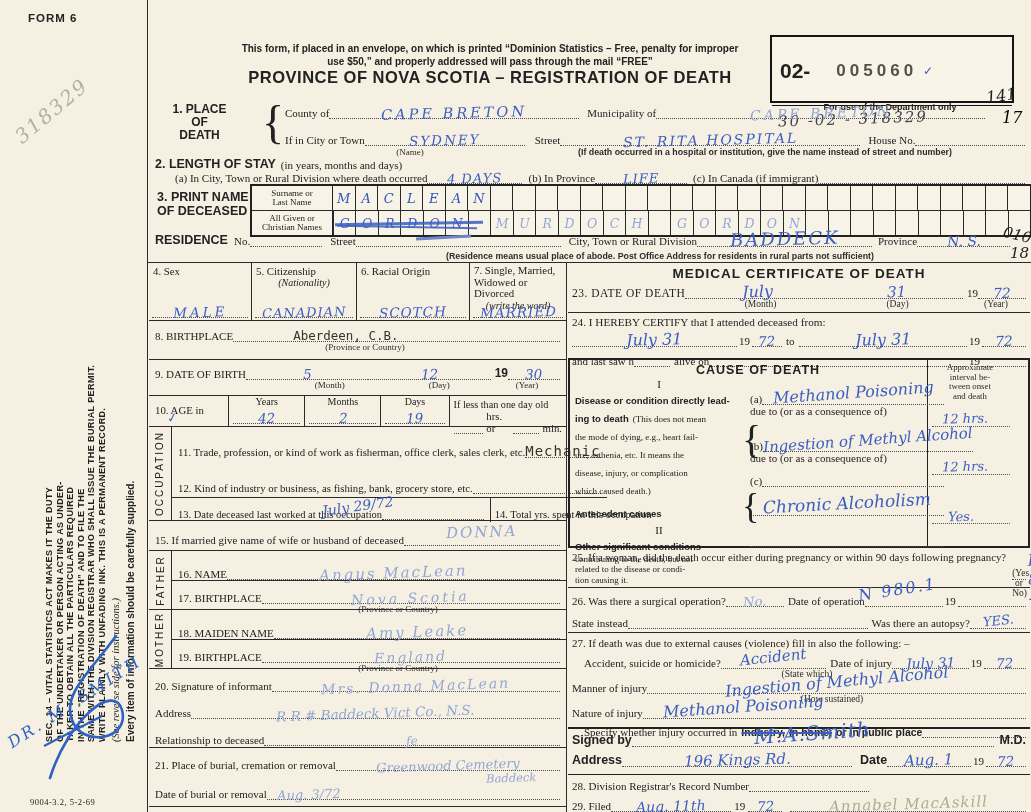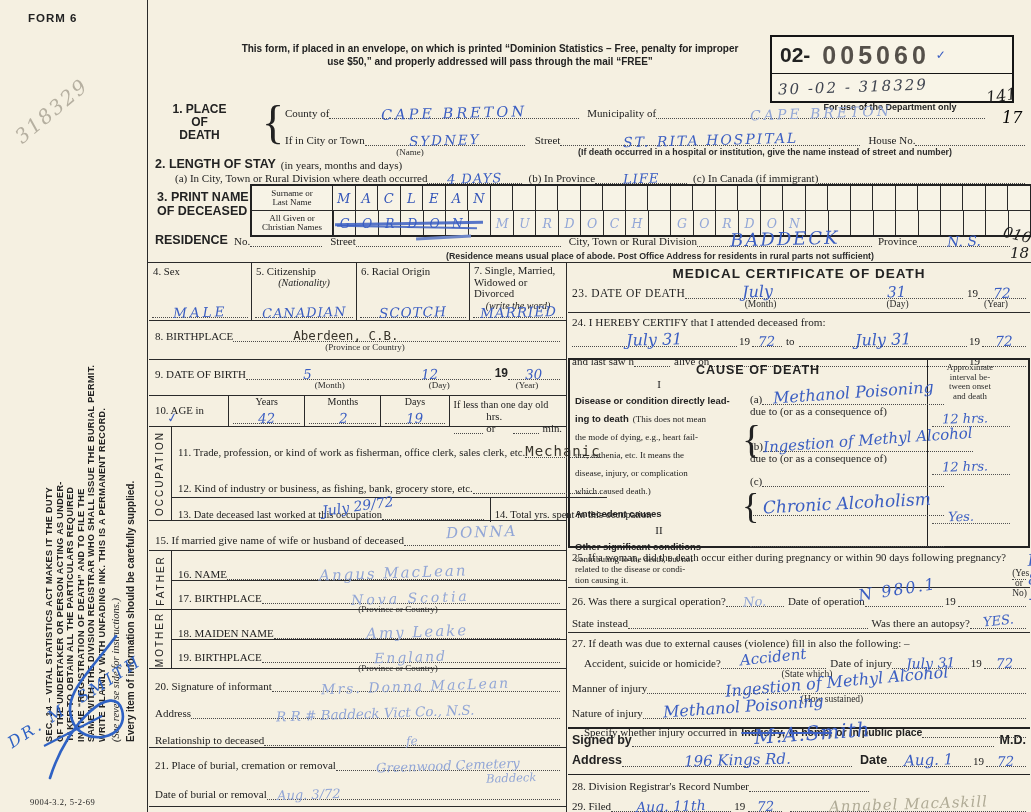--- a/index.html
+++ b/index.html
@@ -75,25 +75,26 @@
        font-family:'DejaVu Serif',serif;font-style:italic;font-size:16px;color:#2f62c4;letter-spacing:3px;">DR. M. SMITH</div>
 
   <div class="abs" style="left:30px;top:797px;font-size:8.5px;letter-spacing:.5px;">9004-3.2, 5-2-69</div>
 
   <div class="abs" style="left:147px;top:0;width:0;height:812px;border-left:1.8px solid #2a2a2a;"></div>
 
   <div class="abs sans b" style="left:180px;top:42px;width:620px;text-align:center;font-size:10px;line-height:13px;">
     <div>This form, if placed in an envelope, on which is printed “Dominion Statistics – Free, penalty for improper</div>
     <div>use $50,” and properly addressed will pass through the mail “FREE”</div>
   </div>
+  <div class="abs sans b" style="left:180px;top:68px;width:620px;text-align:center;font-size:16.5px;letter-spacing:.5px;">PROVINCE OF NOVA SCOTIA – REGISTRATION OF DEATH</div>
 
   <div class="abs" style="left:770px;top:35px;width:240px;height:64px;border:2.5px solid #151515;background:#f8f4e7;">
-    <div style="display:flex;align-items:center;height:36px;border-bottom:1.5px solid #151515;padding:0 8px;">
+    <div style="display:flex;align-items:center;height:36px;border-bottom:1.5px solid #151515;padding:16px 8px;">
       <span class="sans b" style="font-size:21px;">02-</span>
-      <span class="sans b" style="font-size:25px;letter-spacing:4px;color:#55504a;margin-left:12px;">005060</span>
+      <span class="sans b" style="font-size:17px;letter-spacing:4px;color:#55504a;margin-left:26px;">005060</span>
       <span style="color:#3b5ec2;font-size:12px;margin-left:6px;">✓</span>
     </div>
     <div style="height:26px;display:flex;align-items:center;padding-left:6px;">
       <span class="hwd" style="font-size:15px;letter-spacing:2px;transform:rotate(-2deg);">30 -02 - 318329</span>
     </div>
   </div>
   <div class="abs sans b" style="left:770px;top:102px;width:240px;text-align:center;font-size:9px;">For use of the Department only</div>
   <div class="abs hwd" style="left:986px;top:86px;font-size:16px;transform:rotate(-8deg);color:#1d1d1d;">141</div>
   <div class="abs hwd" style="left:1002px;top:108px;font-size:16px;color:#000000;">17</div>
 

